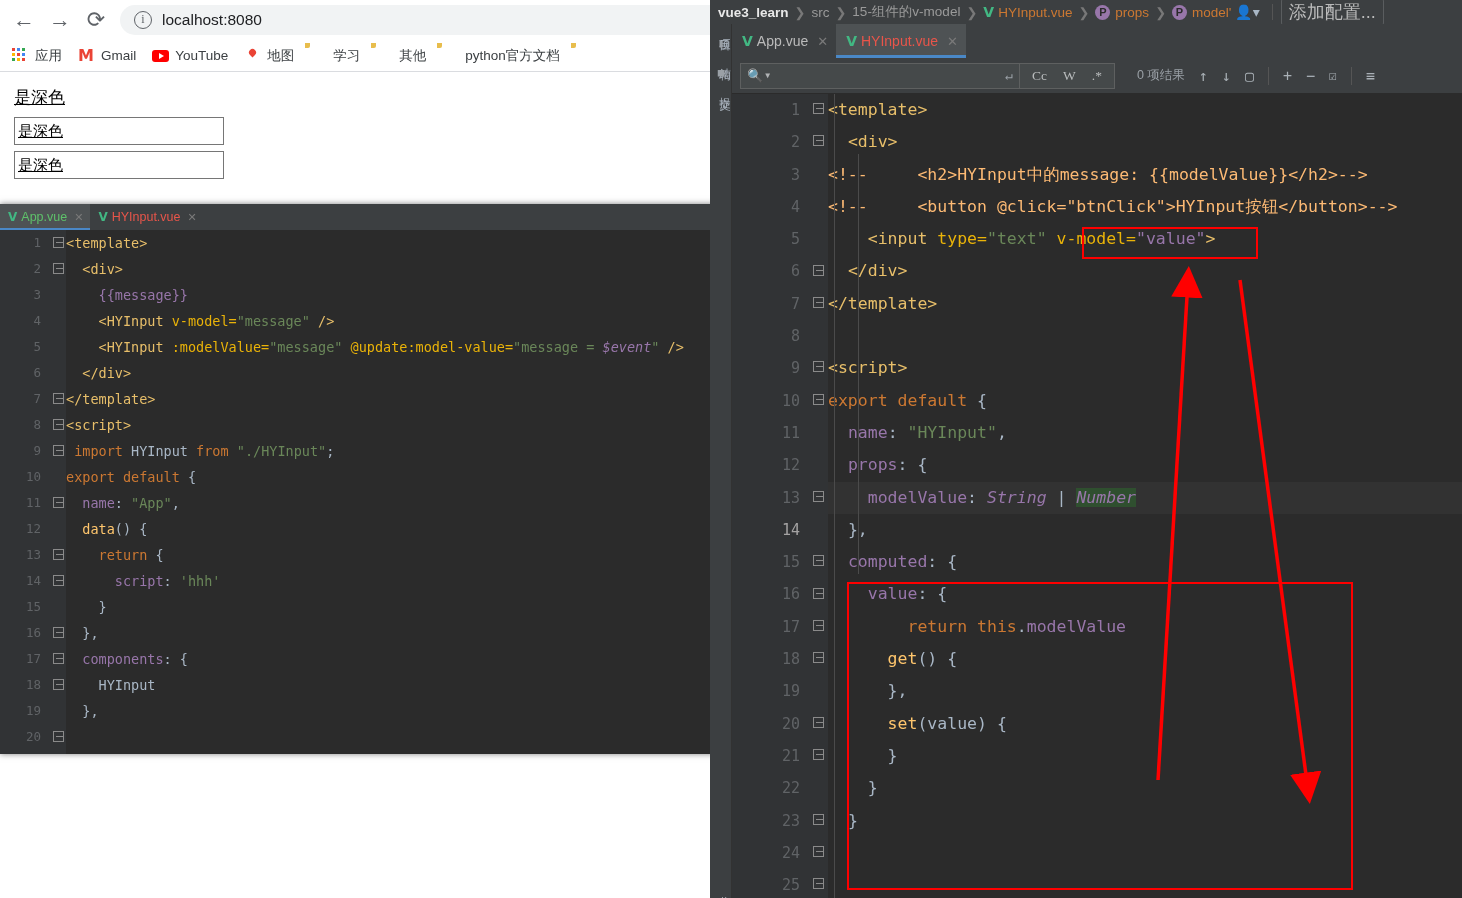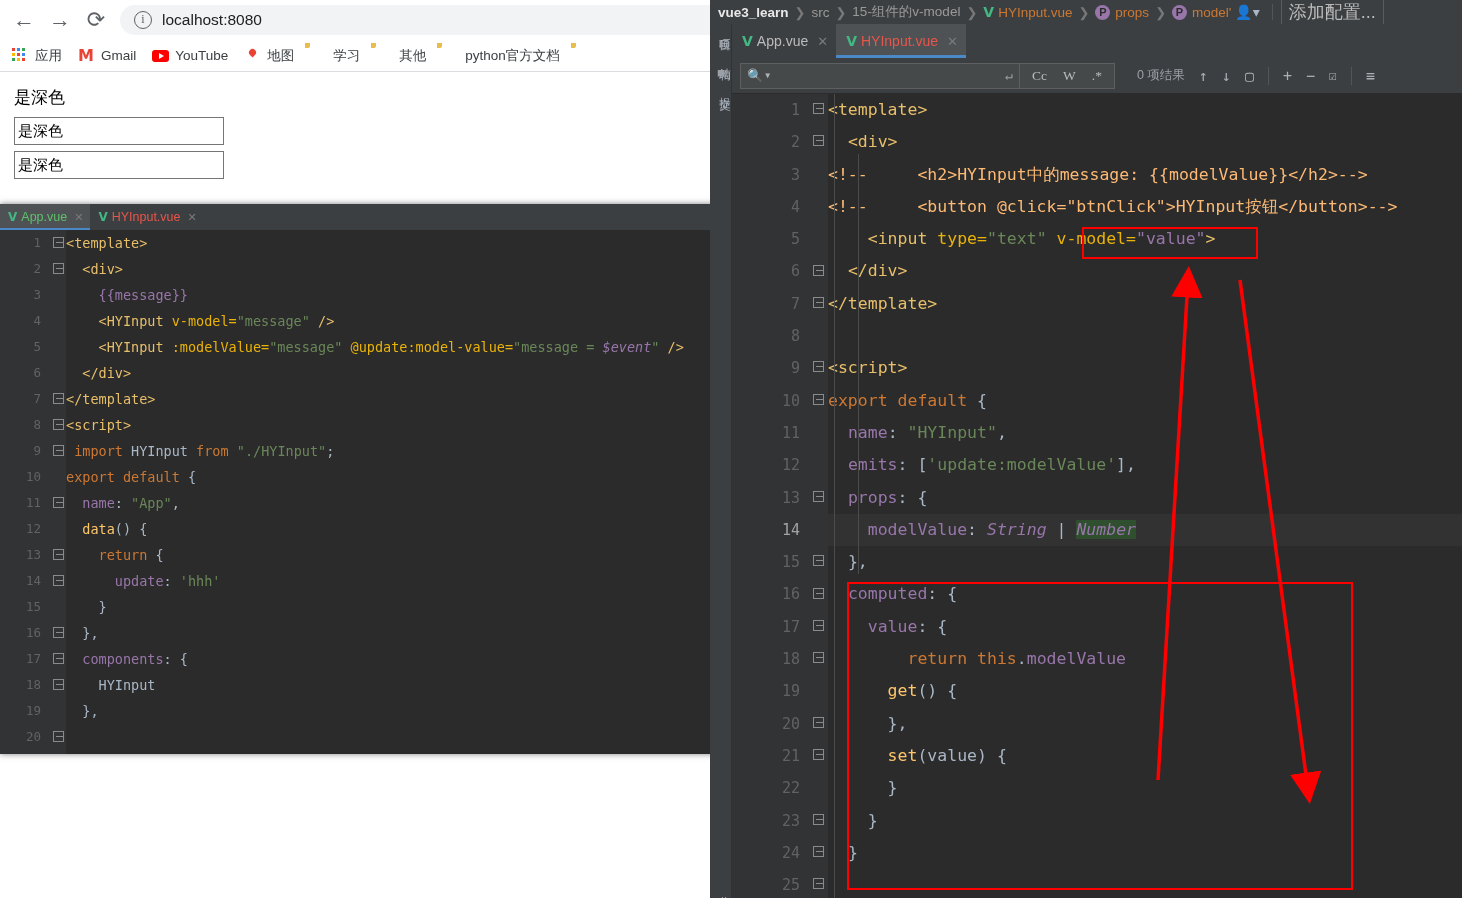--- a/index.html
+++ b/index.html
@@ -83,21 +83,21 @@
     content: ""; position: absolute; right: 0; bottom: 0;
     width: 5px; height: 5px; background: #e8bd4c;
     border-radius: 0 0 2px 0;
   }
   .ico-gmail { font-size: 16px; color: #ea4335; font-weight: bold; line-height: 16px; font-family: "DejaVu Sans", sans-serif;}
   .ico-yt { width: 17px; height: 12px; background: #ff0000; border-radius: 3px; margin-top: 2px; display:flex; align-items:center; justify-content:center;}
   .ico-yt:after { content:""; border-left: 5px solid #fff; border-top: 3.5px solid transparent; border-bottom: 3.5px solid transparent; margin-left:1px;}
   .ico-maps { width: 15px; height: 15px; background: linear-gradient(135deg,#34a853 0 45%, #fbbc04 45% 60%, #4285f4 60% 100%); border-radius: 2px; position: relative;}
   .ico-maps:after { content:""; position:absolute; left:5px; top:1px; width:7px;height:7px;border-radius:50% 50% 50% 0; transform:rotate(-45deg); background:#ea4335;}
 
-  .page-content { padding: 14px 0 0 14px; background: #fff; }
+  .page-content { padding: 14px 0 0 14px; background: #fff; text-decoration: underline; }
   .page-h {
     font-size: 17px; color: #000;
     font-family: "DejaVu Sans", sans-serif;
     margin: 0 0 8px 0;
   }
   .page-input {
     display: block;
     width: 210px; height: 28px;
     border: 1px solid #767676;
     background: #fff;
@@ -460,21 +460,21 @@
           <div class="mc-line">    <span class="t-tag">&lt;HYInput</span> <span class="t-attr">v-model=</span><span class="t-str">"message"</span> <span class="t-tag">/&gt;</span></div>
           <div class="mc-line">    <span class="t-tag">&lt;HYInput</span> <span class="t-attr">:modelValue=</span><span class="t-str">"message"</span> <span class="t-attr">@update:model-value=</span><span class="t-str">"message = </span><span class="t-prop t-italic">$event</span><span class="t-str">"</span> <span class="t-tag">/&gt;</span></div>
           <div class="mc-line">  <span class="t-tag">&lt;/div&gt;</span></div>
           <div class="mc-line"><span class="t-tag">&lt;/template&gt;</span></div>
           <div class="mc-line"><span class="t-tag">&lt;script&gt;</span></div>
           <div class="mc-line"> <span class="t-kw">import</span> <span class="t-plain">HYInput</span> <span class="t-kw">from</span> <span class="t-str">"./HYInput"</span><span class="t-plain">;</span></div>
           <div class="mc-line"><span class="t-kw">export default</span> <span class="t-plain">{</span></div>
           <div class="mc-line">  <span class="t-prop">name</span><span class="t-plain">:</span> <span class="t-str">"App"</span><span class="t-plain">,</span></div>
           <div class="mc-line">  <span class="t-fn">data</span><span class="t-plain">() {</span></div>
           <div class="mc-line">    <span class="t-kw">return</span> <span class="t-plain">{</span></div>
-          <div class="mc-line">      <span class="t-prop">update</span><span class="t-plain">:</span> <span class="t-str">'hhh'</span></div>
+          <div class="mc-line">      <span class="t-prop">script</span><span class="t-plain">:</span> <span class="t-str">'hhh'</span></div>
           <div class="mc-line">    <span class="t-plain">}</span></div>
           <div class="mc-line">  <span class="t-plain">},</span></div>
           <div class="mc-line">  <span class="t-prop">components</span><span class="t-plain">: {</span></div>
           <div class="mc-line">    <span class="t-plain">HYInput</span></div>
           <div class="mc-line">  <span class="t-plain">},</span></div>
         </div>
     </div>
   </div>
 
   <div class="ide">
@@ -630,21 +630,20 @@
             <div class="cline">  <span class="t-tag">&lt;div&gt;</span></div>
             <div class="cline"><span class="t-comment">&lt;!--     &lt;h2&gt;HYInput中的message: {{modelValue}}&lt;/h2&gt;--&gt;</span></div>
             <div class="cline"><span class="t-comment">&lt;!--     &lt;button @click="btnClick"&gt;HYInput按钮&lt;/button&gt;--&gt;</span></div>
             <div class="cline">    <span class="t-tag">&lt;input</span> <span class="t-attr">type=</span><span class="t-str">"text"</span> <span class="t-attr">v-model=</span><span class="t-prop">"value"</span><span class="t-tag">&gt;</span></div>
             <div class="cline">  <span class="t-tag">&lt;/div&gt;</span></div>
             <div class="cline"><span class="t-tag">&lt;/template&gt;</span></div>
             <div class="cline">&nbsp;</div>
             <div class="cline"><span class="t-tag">&lt;script&gt;</span></div>
             <div class="cline"><span class="t-kw">export default</span> <span class="t-plain">{</span></div>
             <div class="cline">  <span class="t-prop">name</span><span class="t-plain">:</span> <span class="t-str">"HYInput"</span><span class="t-plain">,</span></div>
-            <div class="cline">  <span class="t-prop">emits</span><span class="t-plain">:</span> <span class="t-plain">[</span><span class="t-str">'update:modelValue'</span><span class="t-plain">],</span></div>
             <div class="cline">  <span class="t-prop">props</span><span class="t-plain">: {</span></div>
             <div class="cline hl">    <span class="t-prop">modelValue</span><span class="t-plain">:</span> <span class="t-prop t-italic">String</span> <span class="t-plain">|</span> <span class="t-prop t-italic t-hlbg">Number</span></div>
             <div class="cline">  <span class="t-plain">},</span></div>
             <div class="cline">  <span class="t-prop">computed</span><span class="t-plain">: {</span></div>
             <div class="cline">    <span class="t-prop">value</span><span class="t-plain">: {</span></div>
             <div class="cline">        <span class="t-kw">return</span> <span class="t-kw">this</span><span class="t-plain">.</span><span class="t-prop">modelValue</span></div>
             <div class="cline">      <span class="t-fn">get</span><span class="t-plain">() {</span></div>
             <div class="cline">      <span class="t-plain">},</span></div>
             <div class="cline">      <span class="t-fn">set</span><span class="t-plain">(value) {</span></div>
             <div class="cline">      <span class="t-plain">}</span></div>

